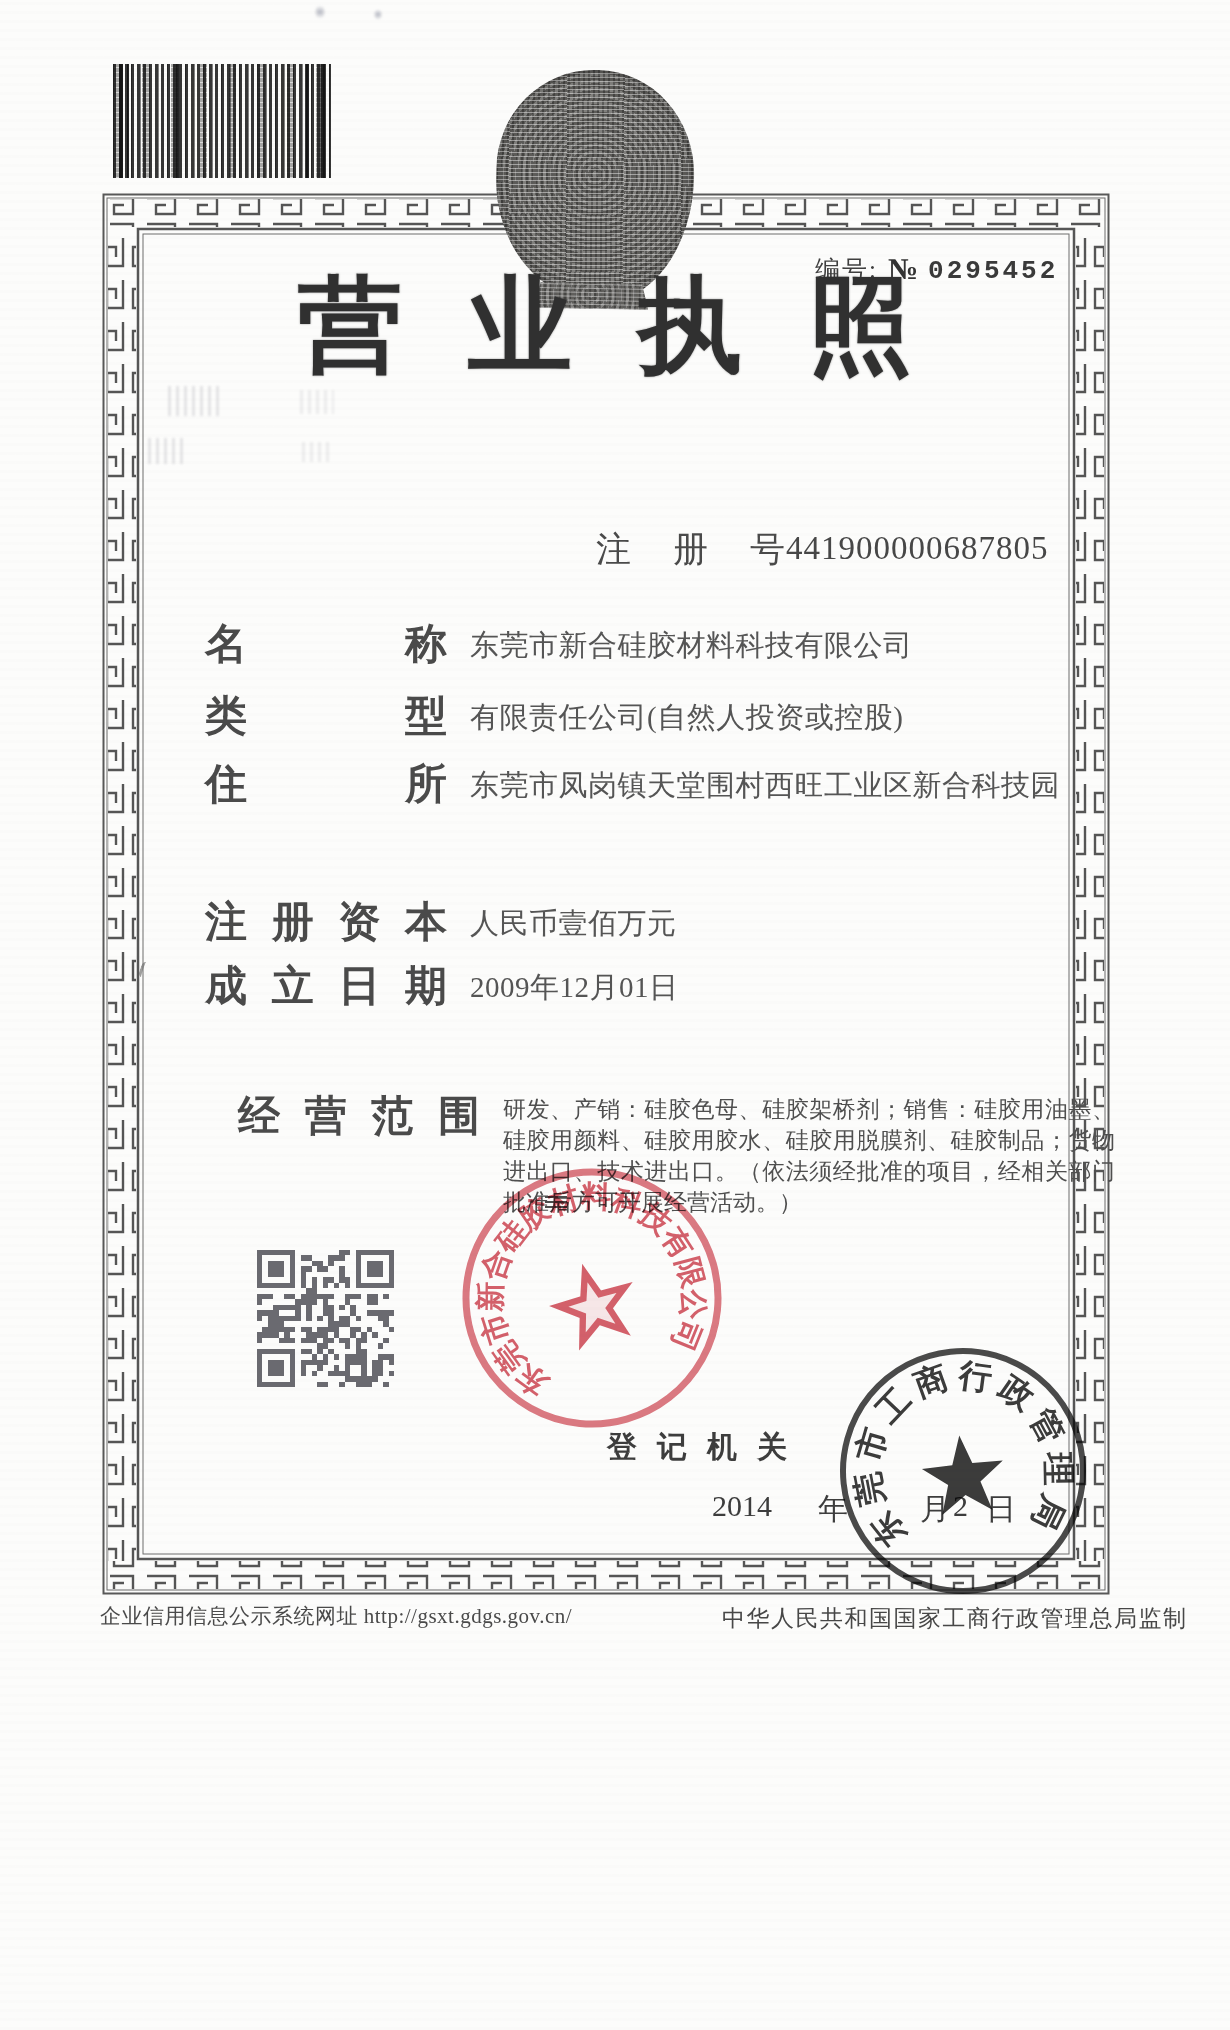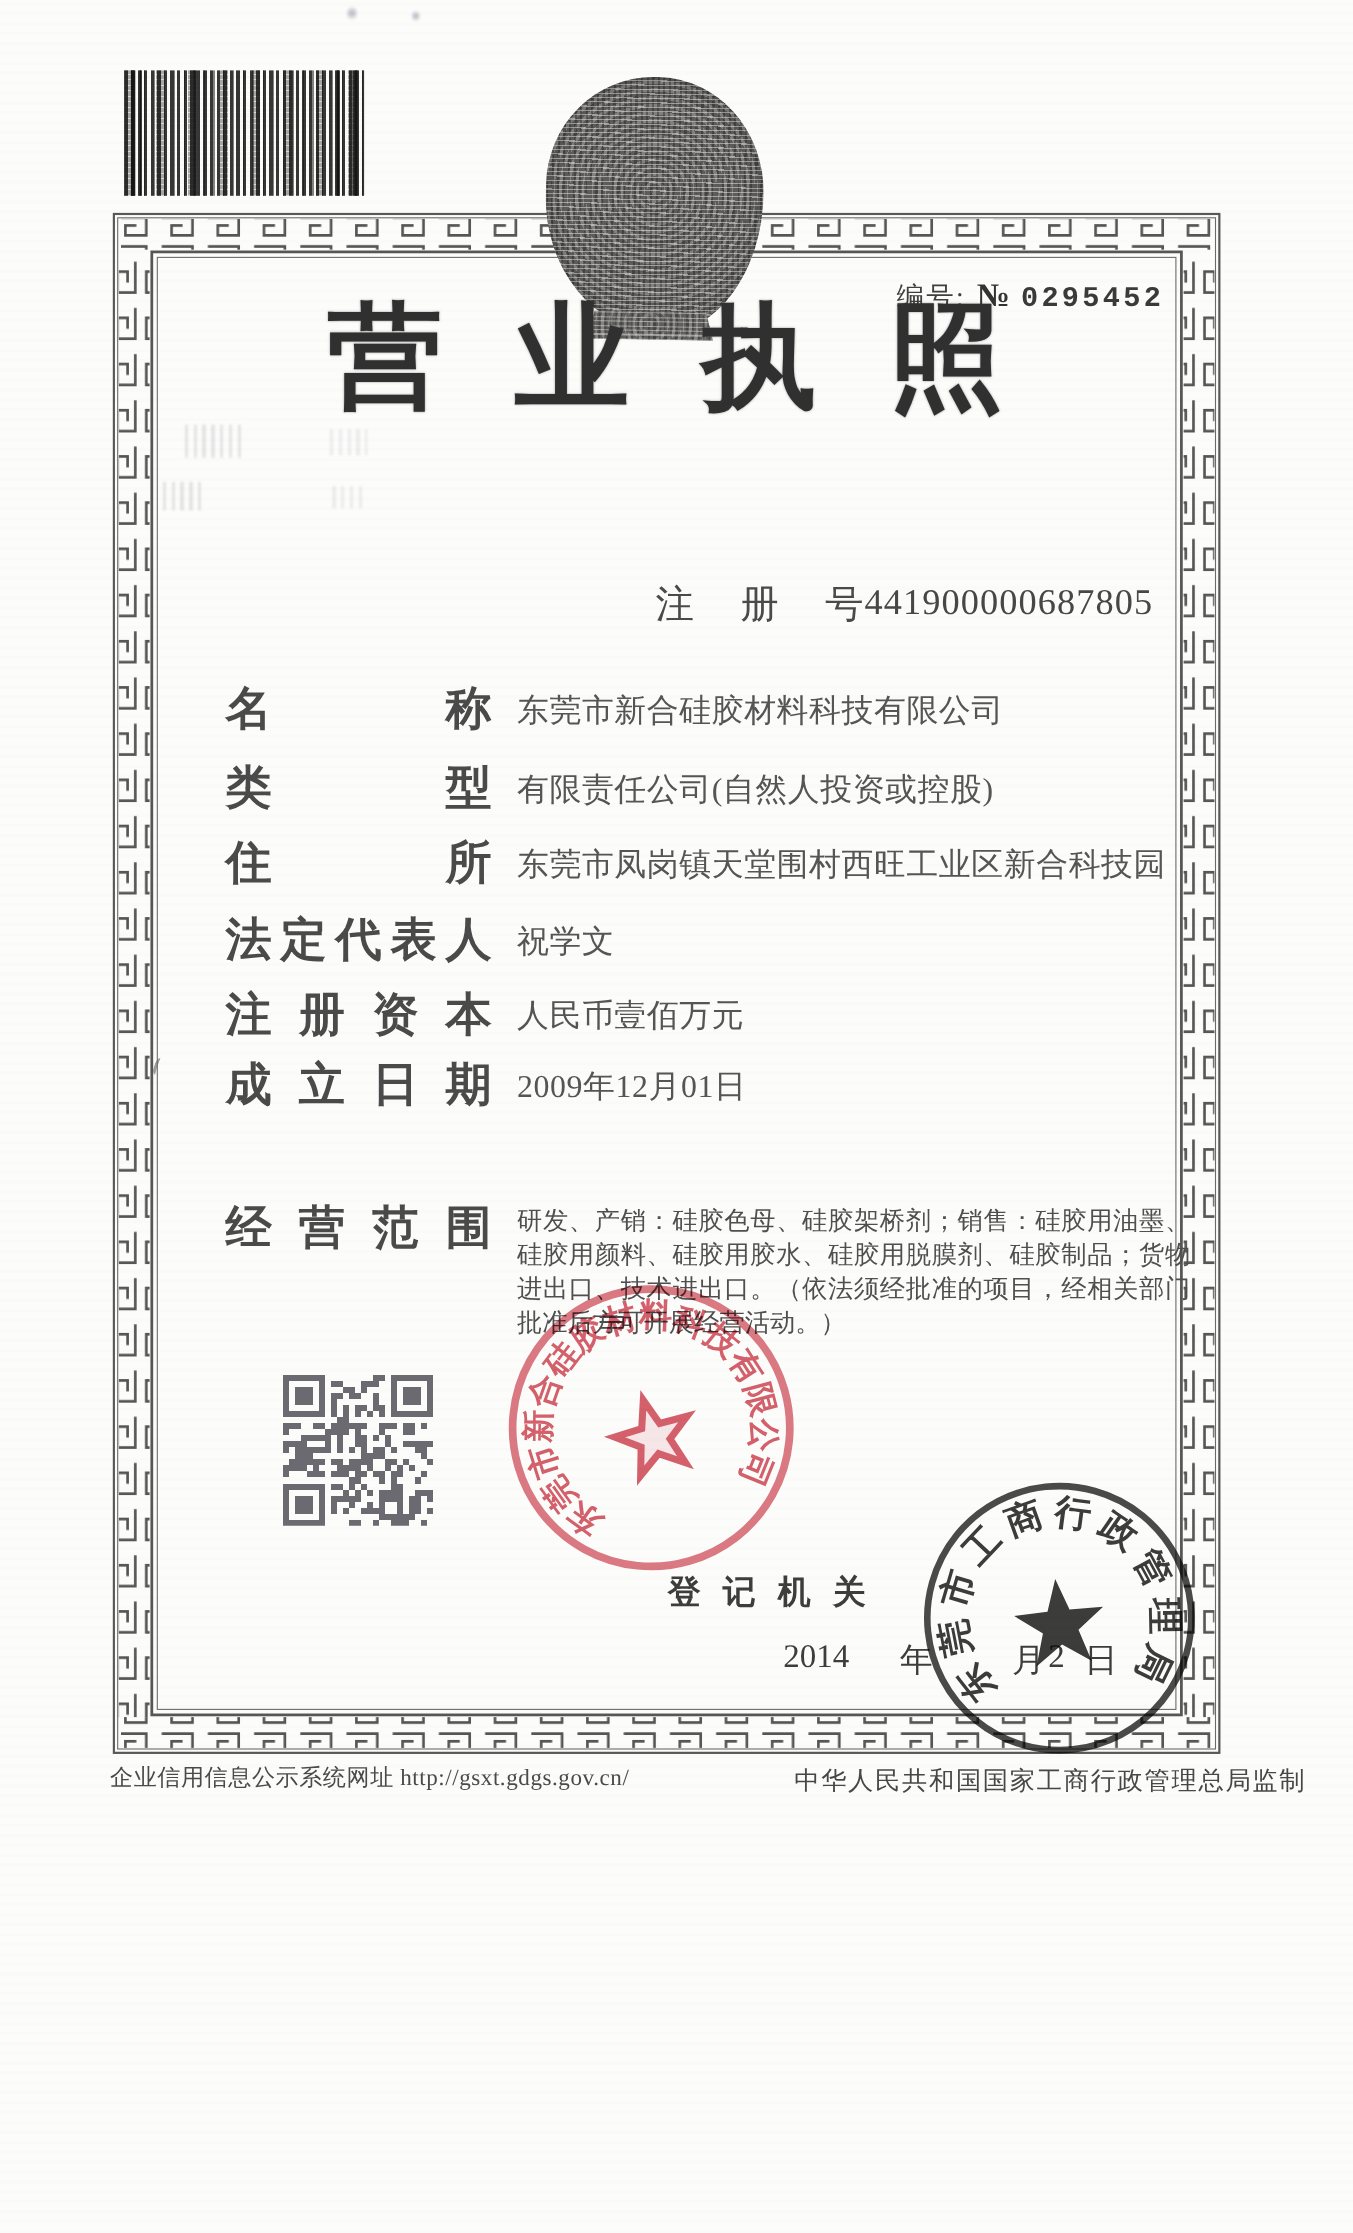--- a/index.html
+++ b/index.html
@@ -71,21 +71,21 @@
   
   .regno-label{left:596px;top:526px;font-size:35px;letter-spacing:42px;color:#4a4a4a;z-index:4;white-space:nowrap;}
   .regno-value{left:786px;top:530px;font-size:33px;letter-spacing:1px;color:#474747;z-index:4;white-space:nowrap;}
 
   
   .field-row{position:absolute;left:205px;width:890px;z-index:4;}
   .f-label{display:inline-block;width:242px;font-size:42px;font-weight:600;color:#4a4a4a;white-space:nowrap;vertical-align:top;}
   .f-value{position:absolute;left:265px;top:10px;font-size:29px;color:#555;white-space:nowrap;letter-spacing:.5px;}
   .f-value.para{white-space:normal;width:612px;font-size:23px;line-height:31px;text-align:justify;letter-spacing:0;color:#4f4f4f;top:6px;}
   .row-0{top:616px;} .row-1{top:688px;} .row-2{top:756px;} .row-3{top:826px;}
-  .row-4{top:894px;} .row-5{top:958px;} .row-6{top:1024px;} .row-7{top:1088px;}
+  .row-4{top:894px;} .row-5{top:958px;} .row-6{top:1024px;} .row-7{top:1088px;margin-left:33px;}
 
   
   .qr{left:257px;top:1250px;z-index:4;opacity:.82;}
 
   
   .registrar{left:607px;top:1427px;font-size:30px;font-weight:600;letter-spacing:20px;color:#3d3d3d;z-index:5;white-space:nowrap;}
   .datepart{top:1489px;font-size:30px;color:#3d3d3d;z-index:5;white-space:nowrap;}
   .d-year{left:712px;} .d-yl{left:818px;} .d-ml{left:920px;} .d-day{left:953px;} .d-dl{left:986px;}
 
   
@@ -158,24 +158,20 @@
     <span class="f-label" style="letter-spacing: 158px;">名称</span>
     <span class="f-value">东莞市新合硅胶材料科技有限公司</span>
   </div>
   <div class="field-row row-1">
     <span class="f-label" style="letter-spacing: 158px;">类型</span>
     <span class="f-value">有限责任公司(自然人投资或控股)</span>
   </div>
   <div class="field-row row-2">
     <span class="f-label" style="letter-spacing: 158px;">住所</span>
     <span class="f-value">东莞市凤岗镇天堂围村西旺工业区新合科技园</span>
-  </div>
-  <div class="field-row row-3">
-    <span class="f-label" style="letter-spacing: 8px;">法定代表人</span>
-    <span class="f-value">祝学文</span>
   </div>
   <div class="field-row row-4">
     <span class="f-label" style="letter-spacing: 24.6667px;">注册资本</span>
     <span class="f-value">人民币壹佰万元</span>
   </div>
   <div class="field-row row-5">
     <span class="f-label" style="letter-spacing: 24.6667px;">成立日期</span>
     <span class="f-value">2009年12月01日</span>
   </div>
   <div class="field-row row-7">

